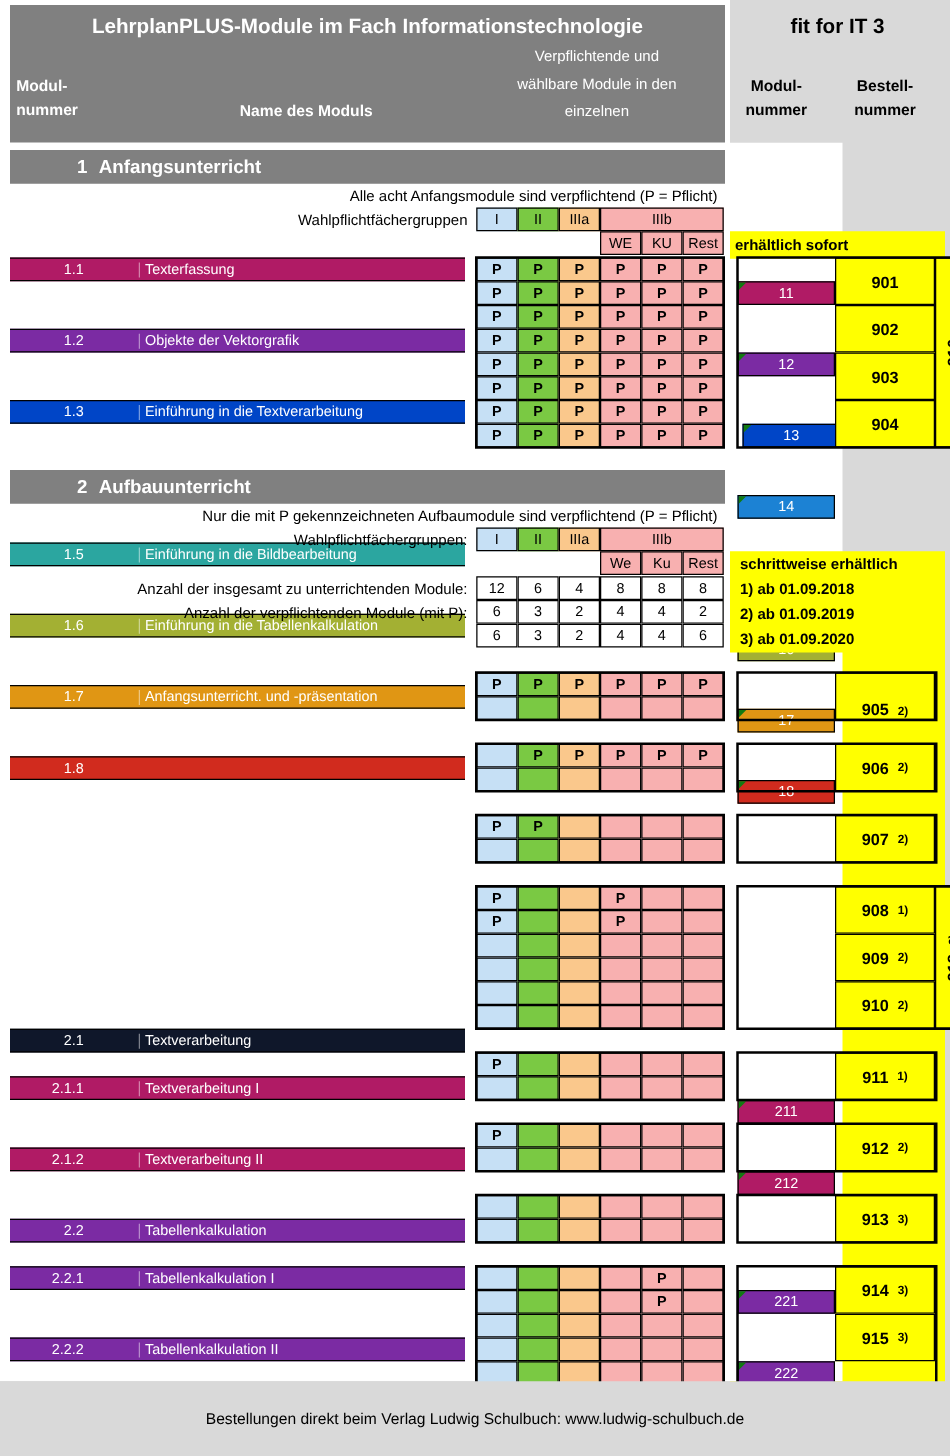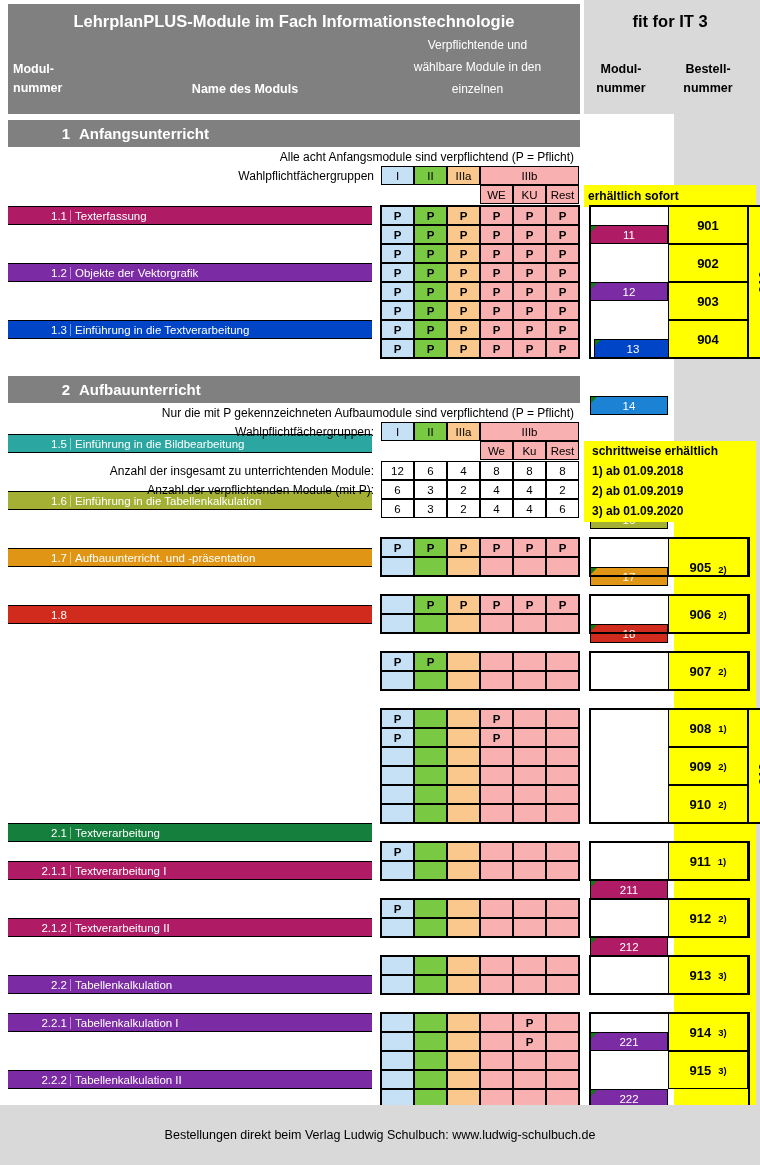--- a/index.html
+++ b/index.html
@@ -44,21 +44,21 @@
   
   .mcell{border:1px solid #000;font-size:11.5px;display:flex;align-items:center;justify-content:center;box-sizing:border-box;}
   .c-I{background:#c6e0f5;}
   .c-II{background:#7ac943;}
   .c-IIIa{background:#fac88c;}
   .c-IIIb{background:#f8b0b0;}
 
   
   .modrow{border-top:1px solid #000;border-bottom:1px solid #000;color:#fff;display:flex;align-items:center;box-sizing:border-box;position:relative;}
   .modnum{width:62px;text-align:right;padding-right:3px;font-size:11.5px;box-sizing:border-box;}
-  .modname{font-size:11.5px;padding-left:4px;border-left:1px solid rgba(255,255,255,.45);flex:1;box-sizing:border-box;}
+  .modname{font-size:11.5px;padding-left:4px;border-left:1px solid rgba(255,255,255,.45);flex:1;box-sizing:border-box;margin-left:41px;}
   .tri{position:absolute;left:0;top:0;width:0;height:0;border-left:6px solid #127a12;border-bottom:6px solid transparent;}
 
   
   .pcell{border:1px solid #000;font-size:11.5px;font-weight:bold;display:flex;align-items:center;justify-content:center;box-sizing:border-box;}
 
   
   .numbox{border:1px solid #000;color:#fff;font-size:11.5px;display:flex;align-items:center;justify-content:center;box-sizing:border-box;position:relative;}
   .ordbox{border:1px solid #000;background:#ffff00;font-size:13px;font-weight:bold;display:flex;align-items:center;justify-content:center;box-sizing:border-box;}
   .ordbox .sup{font-size:9.5px;font-weight:bold;margin-left:7px;}
   .vbox{border:1px solid #000;background:#ffff00;font-size:13px;font-weight:bold;box-sizing:border-box;
@@ -178,21 +178,21 @@
     </div>
     <div class="abs pcell c-I" style="left: 381px; top: 301px; width: 33px; height: 19px;">P</div>
     <div class="abs pcell c-II" style="left: 414px; top: 301px; width: 33px; height: 19px;">P</div>
     <div class="abs pcell c-IIIa" style="left: 447px; top: 301px; width: 33px; height: 19px;">P</div>
     <div class="abs pcell c-IIIb" style="left: 480px; top: 301px; width: 33px; height: 19px;">P</div>
     <div class="abs pcell c-IIIb" style="left: 513px; top: 301px; width: 33px; height: 19px;">P</div>
     <div class="abs pcell c-IIIb" style="left: 546px; top: 301px; width: 33px; height: 19px;">P</div>
     <div class="abs numbox" style="left: 590px; top: 301px; width: 78px; height: 19px; background: rgb(163, 176, 51);">16<span class="tri"></span></div>
     <div class="abs modrow" style="left: 8px; top: 320px; width: 364px; height: 19px; background: rgb(224, 150, 20);">
       <div class="modnum">1.7</div>
-      <div class="modname">Aufbauunterricht. und -präsentation</div>
+      <div class="modname">Anfangsunterricht. und -präsentation</div>
     </div>
     <div class="abs pcell c-I" style="left: 381px; top: 320px; width: 33px; height: 19px;">P</div>
     <div class="abs pcell c-II" style="left: 414px; top: 320px; width: 33px; height: 19px;">P</div>
     <div class="abs pcell c-IIIa" style="left: 447px; top: 320px; width: 33px; height: 19px;">P</div>
     <div class="abs pcell c-IIIb" style="left: 480px; top: 320px; width: 33px; height: 19px;">P</div>
     <div class="abs pcell c-IIIb" style="left: 513px; top: 320px; width: 33px; height: 19px;">P</div>
     <div class="abs pcell c-IIIb" style="left: 546px; top: 320px; width: 33px; height: 19px;">P</div>
     <div class="abs numbox" style="left: 590px; top: 320px; width: 78px; height: 19px; background: rgb(224, 150, 20);">17<span class="tri"></span></div>
     <div class="abs modrow" style="left: 8px; top: 339px; width: 364px; height: 19px; background: rgb(209, 43, 30);">
       <div class="modnum">1.8</div>
@@ -242,21 +242,21 @@
     <div class="abs mcell" style="left: 414px; top: 499px; width: 33px; height: 19px; background: rgb(255, 255, 255); font-weight: normal;">3</div>
     <div class="abs mcell" style="left: 447px; top: 499px; width: 33px; height: 19px; background: rgb(255, 255, 255); font-weight: normal;">2</div>
     <div class="abs mcell" style="left: 480px; top: 499px; width: 33px; height: 19px; background: rgb(255, 255, 255); font-weight: normal;">4</div>
     <div class="abs mcell" style="left: 513px; top: 499px; width: 33px; height: 19px; background: rgb(255, 255, 255); font-weight: normal;">4</div>
     <div class="abs mcell" style="left: 546px; top: 499px; width: 33px; height: 19px; background: rgb(255, 255, 255); font-weight: normal;">6</div>
     <div class="abs yellowband" style="left: 584px; top: 441px; width: 172px; height: 81px;"></div>
     <div class="abs ytext" style="left: 588px; top: 441px; width: 168px; height: 20px;">schrittweise erhältlich</div>
     <div class="abs ytext" style="left: 588px; top: 461px; width: 168px; height: 20px;">1) ab 01.09.2018</div>
     <div class="abs ytext" style="left: 588px; top: 481px; width: 168px; height: 20px;">2) ab 01.09.2019</div>
     <div class="abs ytext" style="left: 588px; top: 501px; width: 168px; height: 20px;">3) ab 01.09.2020</div>
-    <div class="abs modrow" style="left: 8px; top: 519px; width: 364px; height: 19px; background: #15803d;">
+    <div class="abs modrow" style="left: 8px; top: 519px; width: 364px; height: 19px; background: #0f172a;">
       <div class="modnum">2.1</div>
       <div class="modname">Textverarbeitung</div>
     </div>
     <div class="abs modrow" style="left: 8px; top: 538px; width: 364px; height: 19px; background: rgb(176, 27, 101);">
       <div class="modnum">2.1.1</div>
       <div class="modname">Textverarbeitung I</div>
     </div>
     <div class="abs pcell c-I" style="left: 381px; top: 538px; width: 33px; height: 19px;">P</div>
     <div class="abs pcell c-II" style="left: 414px; top: 538px; width: 33px; height: 19px;">P</div>
     <div class="abs pcell c-IIIa" style="left: 447px; top: 538px; width: 33px; height: 19px;">P</div>

